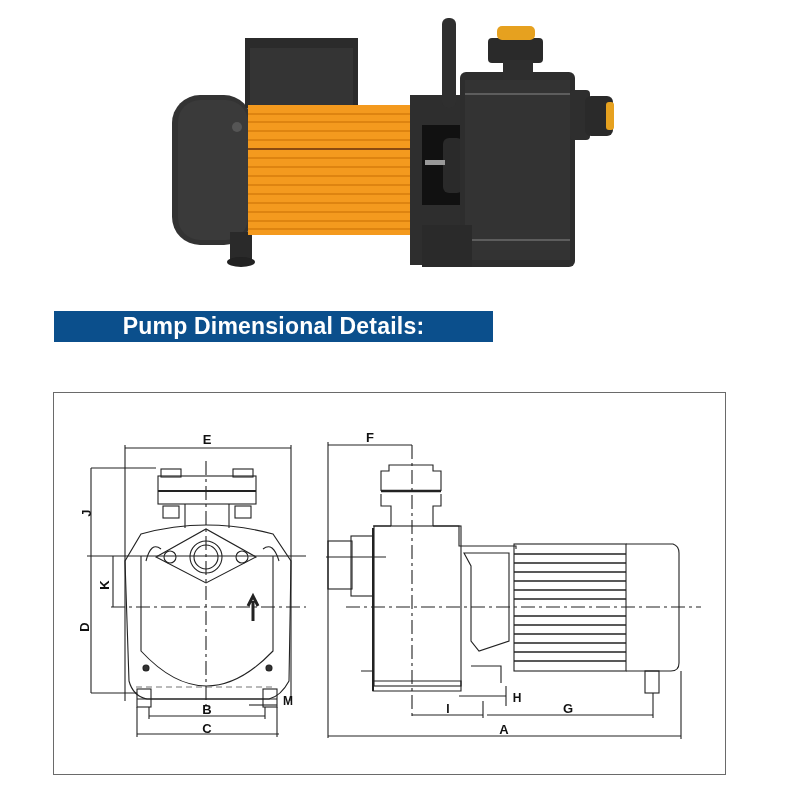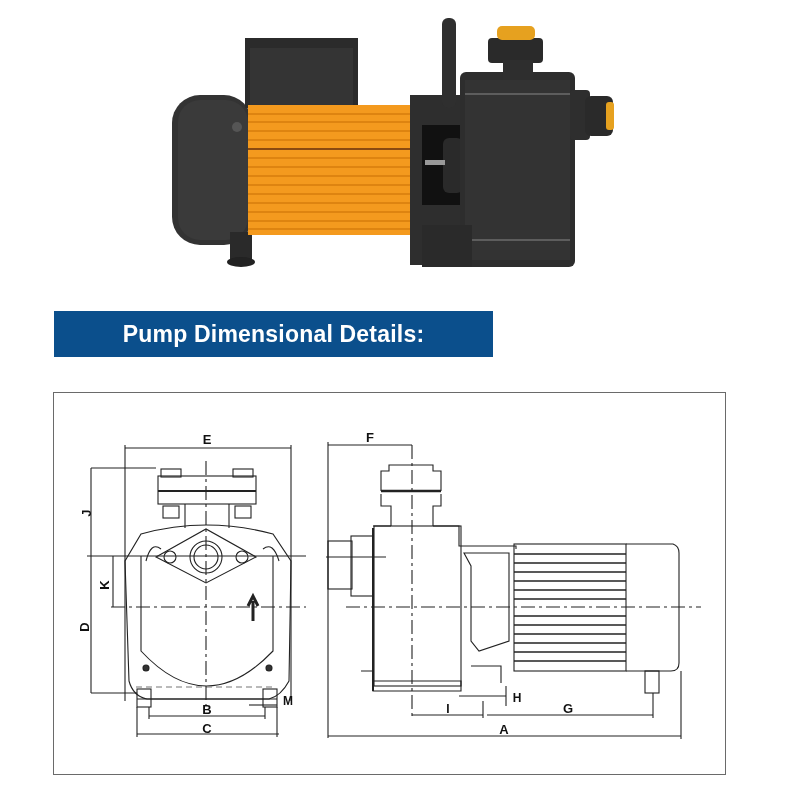--- a/index.html
+++ b/index.html
@@ -1,18 +1,18 @@
 <!DOCTYPE html>
 <html><head>
 <meta charset="utf-8">
 <style>
   html,body{margin:0;padding:0;background:#fff;}
   body{width:800px;height:800px;position:relative;overflow:hidden;font-family:"Liberation Sans",sans-serif;}
   .pump-photo{position:absolute;left:160px;top:10px;width:480px;height:270px;}
-  .banner{position:absolute;left:54px;top:311px;width:439px;height:46px;background:#0b4f8c;display:flex;align-items:center;justify-content:center;}
+  .banner{position:absolute;left:54px;top:311px;width:439px;height:31px;background:#0b4f8c;display:flex;align-items:center;justify-content:center;}
   .banner span{color:#fff;font-weight:bold;font-size:23px;font-family:"Liberation Sans",sans-serif;letter-spacing:0.2px;}
   .drawing-frame{position:absolute;left:53px;top:392px;width:673px;height:383px;border:1.5px solid #6a6a6a;box-sizing:border-box;background:#fff;}
   svg text{font-family:"Liberation Sans",sans-serif;font-weight:bold;fill:#111;}
 </style>
 </head>
 <body>
 
 <div class="pump-photo">
   <svg width="480" height="270" viewBox="0 0 480 270">
 

